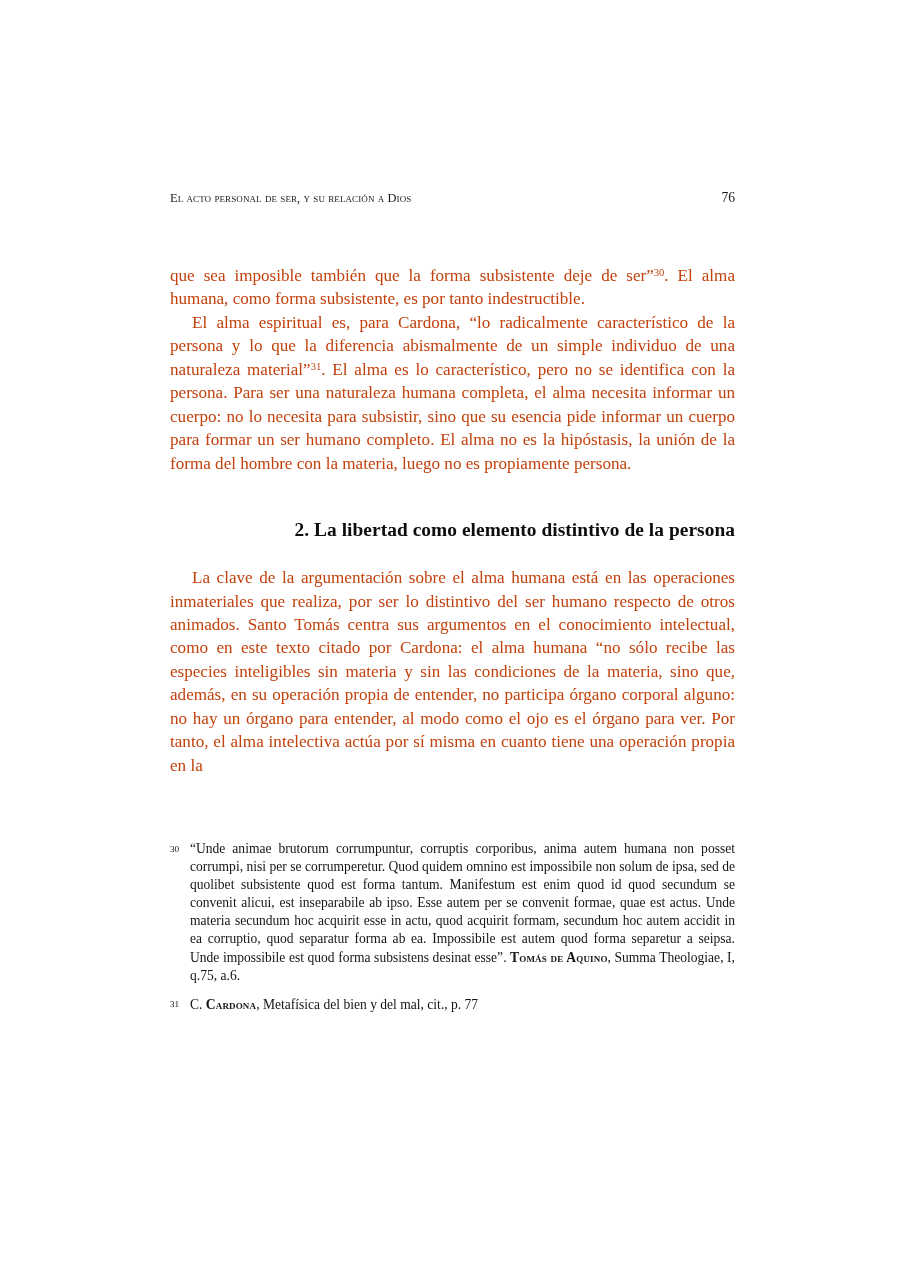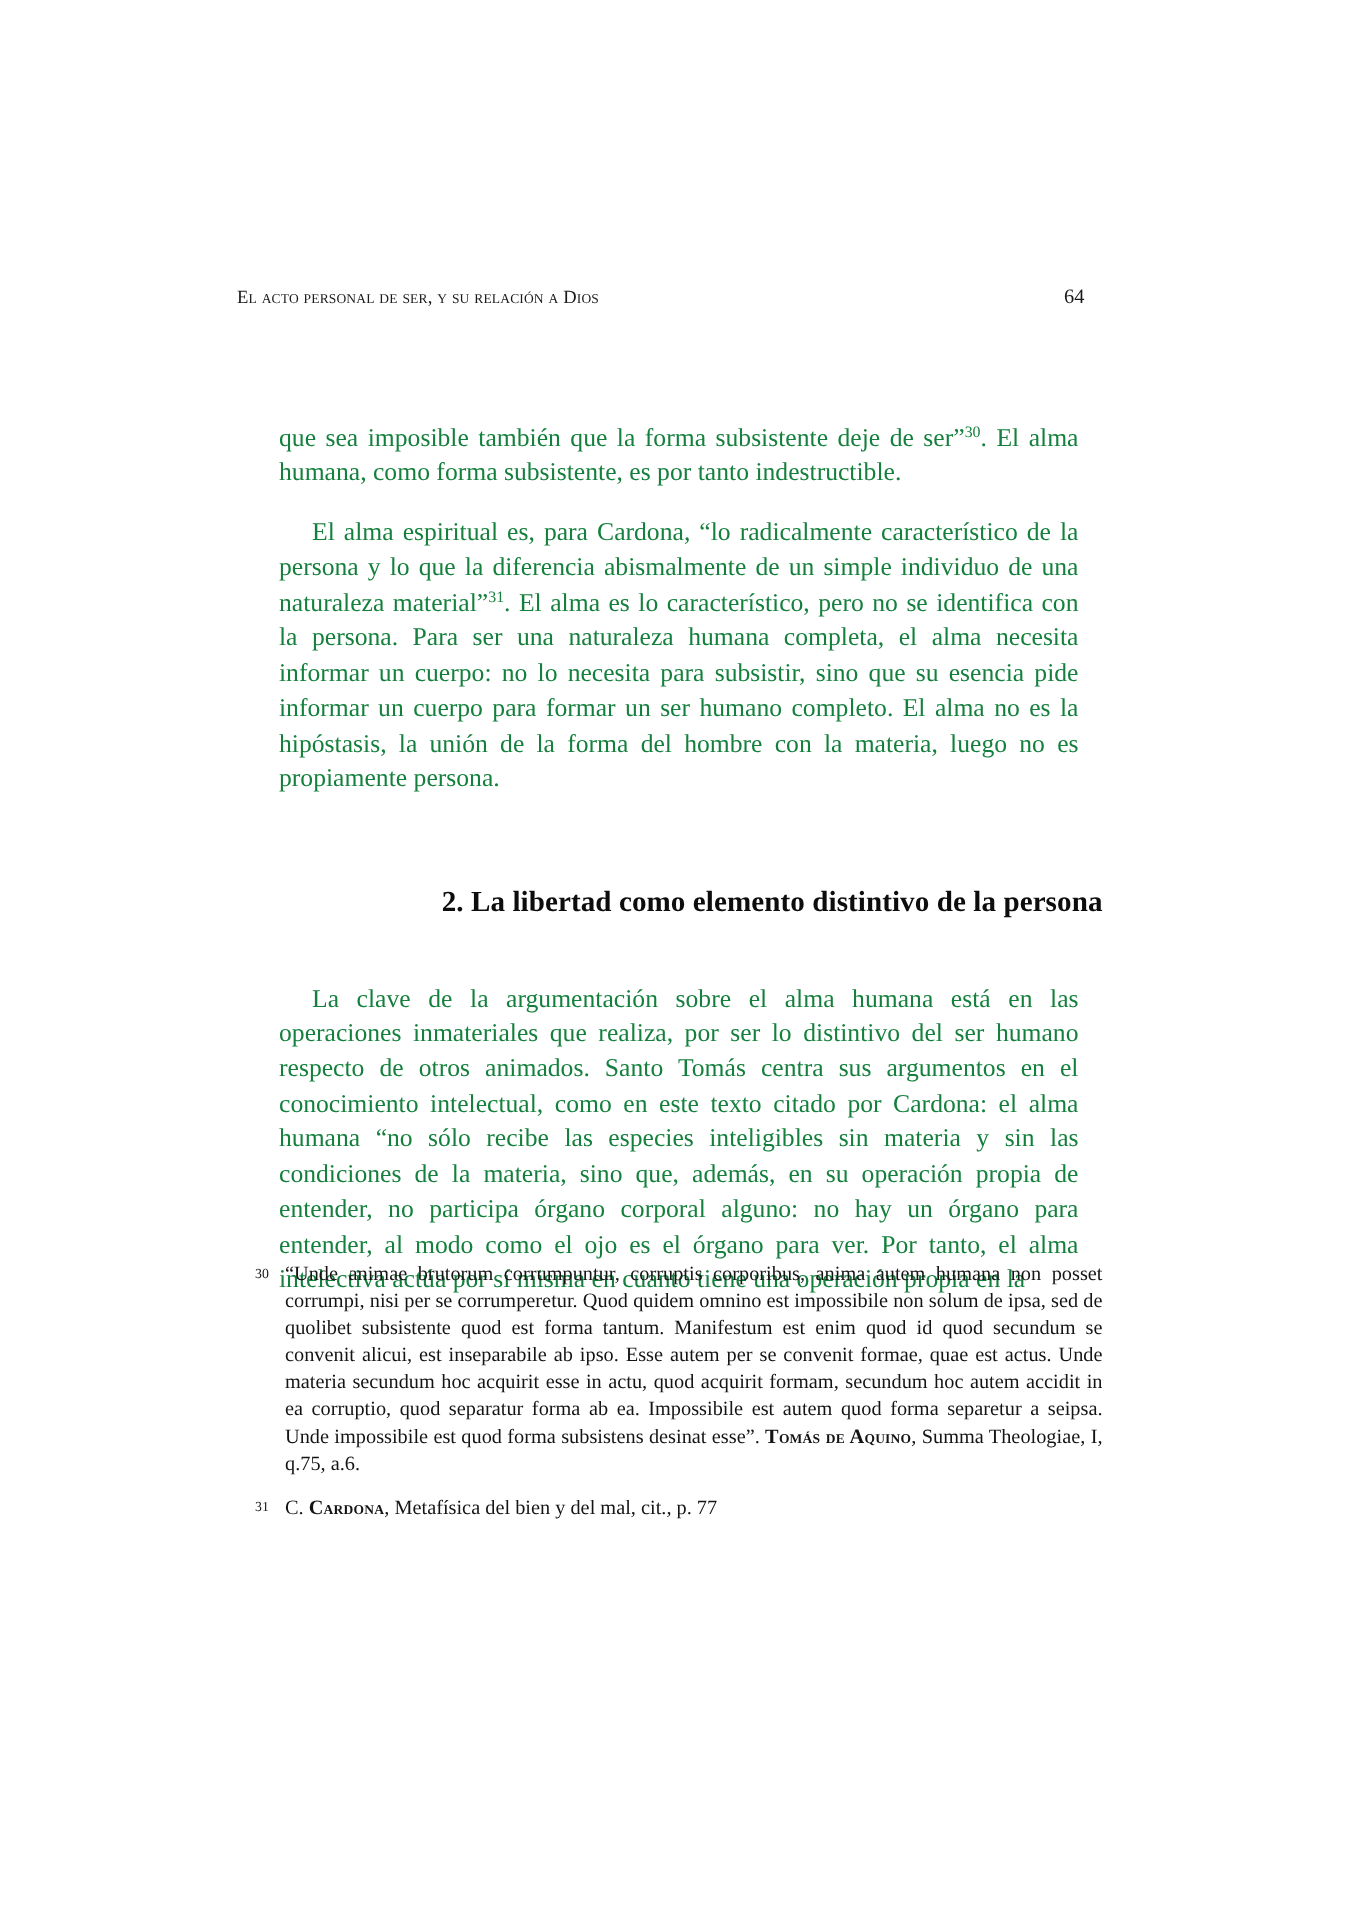--- a/index.html
+++ b/index.html
@@ -22,21 +22,21 @@
     left: 0;
     top: 0;
     width: 905px;
     height: 1280px;
     background: #fff;
   }
 
   
   .running-head {
     position: absolute;
-    left: 158px;
+    left: 170px;
     top: 190px;
     width: 565px;
     height: 18px;
     display: flex;
     align-items: baseline;
     justify-content: space-between;
   }
   .running-head .rh-title {
     font-size: 12.4px;
     font-variant: small-caps;
@@ -50,27 +50,27 @@
   }
 
   
   .body-block {
     position: absolute;
     left: 170px;
     top: 264px;
     width: 565px;
   }
   p.para {
-    margin: 16px;
+    margin: 0;
     font-size: 17.1px;
     line-height: 23.45px;
     text-align: justify;
     text-justify: inter-word;
     hyphens: none;
-    color: #15803d;
+    color: #c2410c;
   }
   p.para.indent {
     text-indent: 22px;
   }
   sup.fnref {
     font-size: 0.62em;
     line-height: 0;
     vertical-align: 0.52em;
   }
 
@@ -132,21 +132,21 @@
   }
   .it { }
 </style>
 </head>
 <body>
 
 <div class="page">
 
   <div class="running-head">
     <span class="rh-title">El acto personal de ser, y su relación a Dios</span>
-    <span class="rh-page">64</span>
+    <span class="rh-page">76</span>
   </div>
 
   <div class="body-block">
 
     <p class="para">
       <span>que sea imposible también que la forma subsistente deje de ser”</span><sup class="fnref">30</sup><span>. El alma humana, como forma subsistente, es por tanto indestructible.</span>
     </p>
 
     <p class="para indent">
       <span>El alma espiritual es, para Cardona, “lo radicalmente característico de la persona y lo que la diferencia abismalmente de un simple individuo de una naturaleza material”</span><sup class="fnref">31</sup><span>. El alma es lo característico, pero no se identifica con la persona. Para ser una naturaleza humana completa, el alma necesita informar un cuerpo: no lo necesita para subsistir, sino que su esencia pide informar un cuerpo para formar un ser humano completo. El alma no es la hipóstasis, la unión de la forma del hombre con la materia, luego no es propiamente persona.</span>

